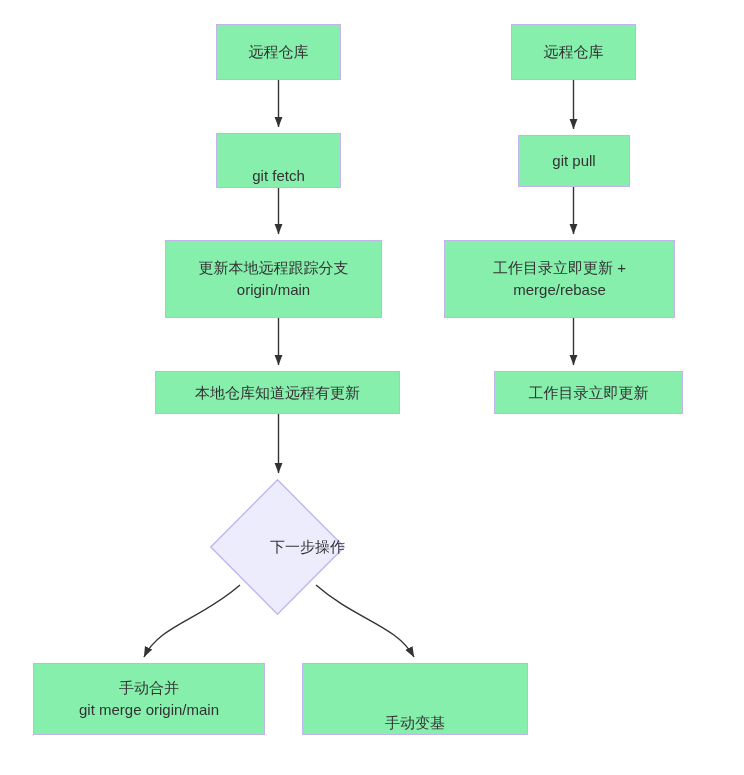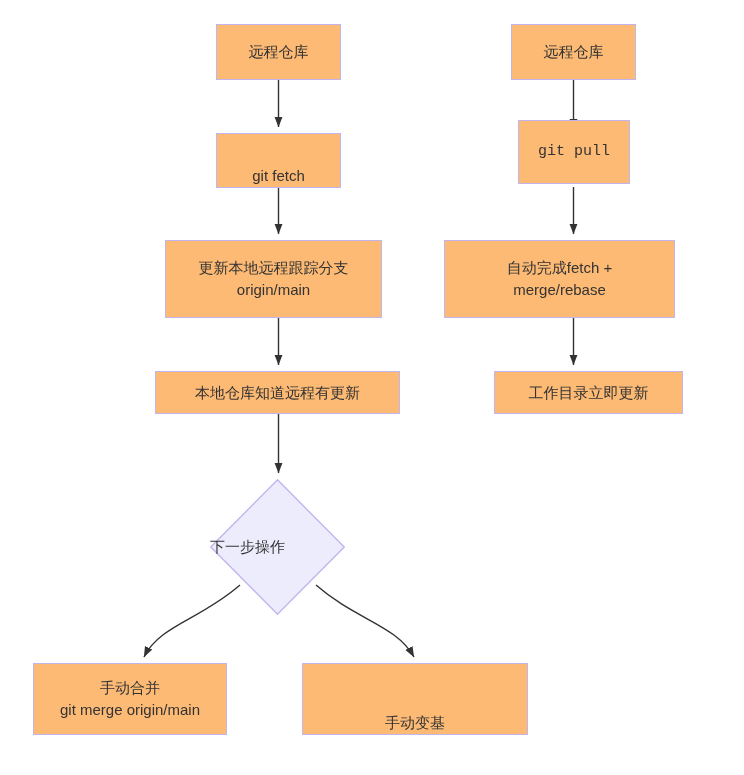--- a/index.html
+++ b/index.html
@@ -24,21 +24,21 @@
     position: absolute;
     left: 0;
     top: 0;
     width: 744px;
     height: 775px;
     pointer-events: none;
   }
   .node {
     position: absolute;
     box-sizing: border-box;
-    background: #fdba74;
+    background: #86efac;
     border: 1px solid #c2b5ed;
     color: #333333;
     display: flex;
     flex-direction: column;
     align-items: center;
     justify-content: center;
     text-align: center;
     font-size: 15px;
     line-height: 22px;
     overflow: hidden;
@@ -61,21 +61,21 @@
     height: 100%;
   }
   .diamond-label {
     position: absolute;
     left: 0;
     top: 0;
     width: 100%;
     height: 100%;
     display: flex;
     align-items: center;
-    justify-content: flex-start;
+    justify-content: flex-end;
     color: #333333;
     font-size: 15px;
     line-height: 22px;
     white-space: nowrap;
   }
 </style>
 </head>
 <body>
 
 <div id="canvas">
@@ -125,39 +125,39 @@
 
   <div class="diamond-wrap" style="left:210px; top:479px; width:135px; height:136px;">
     <svg class="diamond-shape" viewBox="0 0 135 136" preserveAspectRatio="none" xmlns="http://www.w3.org/2000/svg">
       <polygon points="67.5,0.8 134.2,68 67.5,135.2 0.8,68" fill="#ececfc" stroke="#c2b5ed" stroke-width="1.4"></polygon>
     </svg>
     <div class="diamond-label">
       <span>下一步操作</span>
     </div>
   </div>
 
-  <div class="node" style="left:33px; top:663px; width:194px; height:72px;">
+  <div class="node" style="left:33px; top:663px; width:232px; height:72px;">
     <span class="line1">手动合并</span>
     <span class="line2">git merge origin/main</span>
   </div>
 
   <div class="node" style="left:302px; top:663px; width:226px; height:72px;justify-content:flex-end;">
     <span class="line1">手动变基</span>
   </div>
 
   <div class="node" style="left:511px; top:24px; width:125px; height:56px;">
     <span class="line1">远程仓库</span>
   </div>
 
-  <div class="node" style="left:518px; top:120px; width:112px; height:64px;font-family:Liberation Mono, monospace;">
+  <div class="node" style="left:518px; top:135px; width:112px; height:52px;">
     <span class="line1">git pull</span>
   </div>
 
   <div class="node" style="left:444px; top:240px; width:231px; height:78px;">
-    <span class="line1">自动完成fetch +</span>
+    <span class="line1">工作目录立即更新 +</span>
     <span class="line2">merge/rebase</span>
   </div>
 
   <div class="node" style="left:478px; top:371px; width:189px; height:43px;margin-left:16px;">
     <span class="line1">工作目录立即更新</span>
   </div>
 
 </div>
 
 </body></html>

